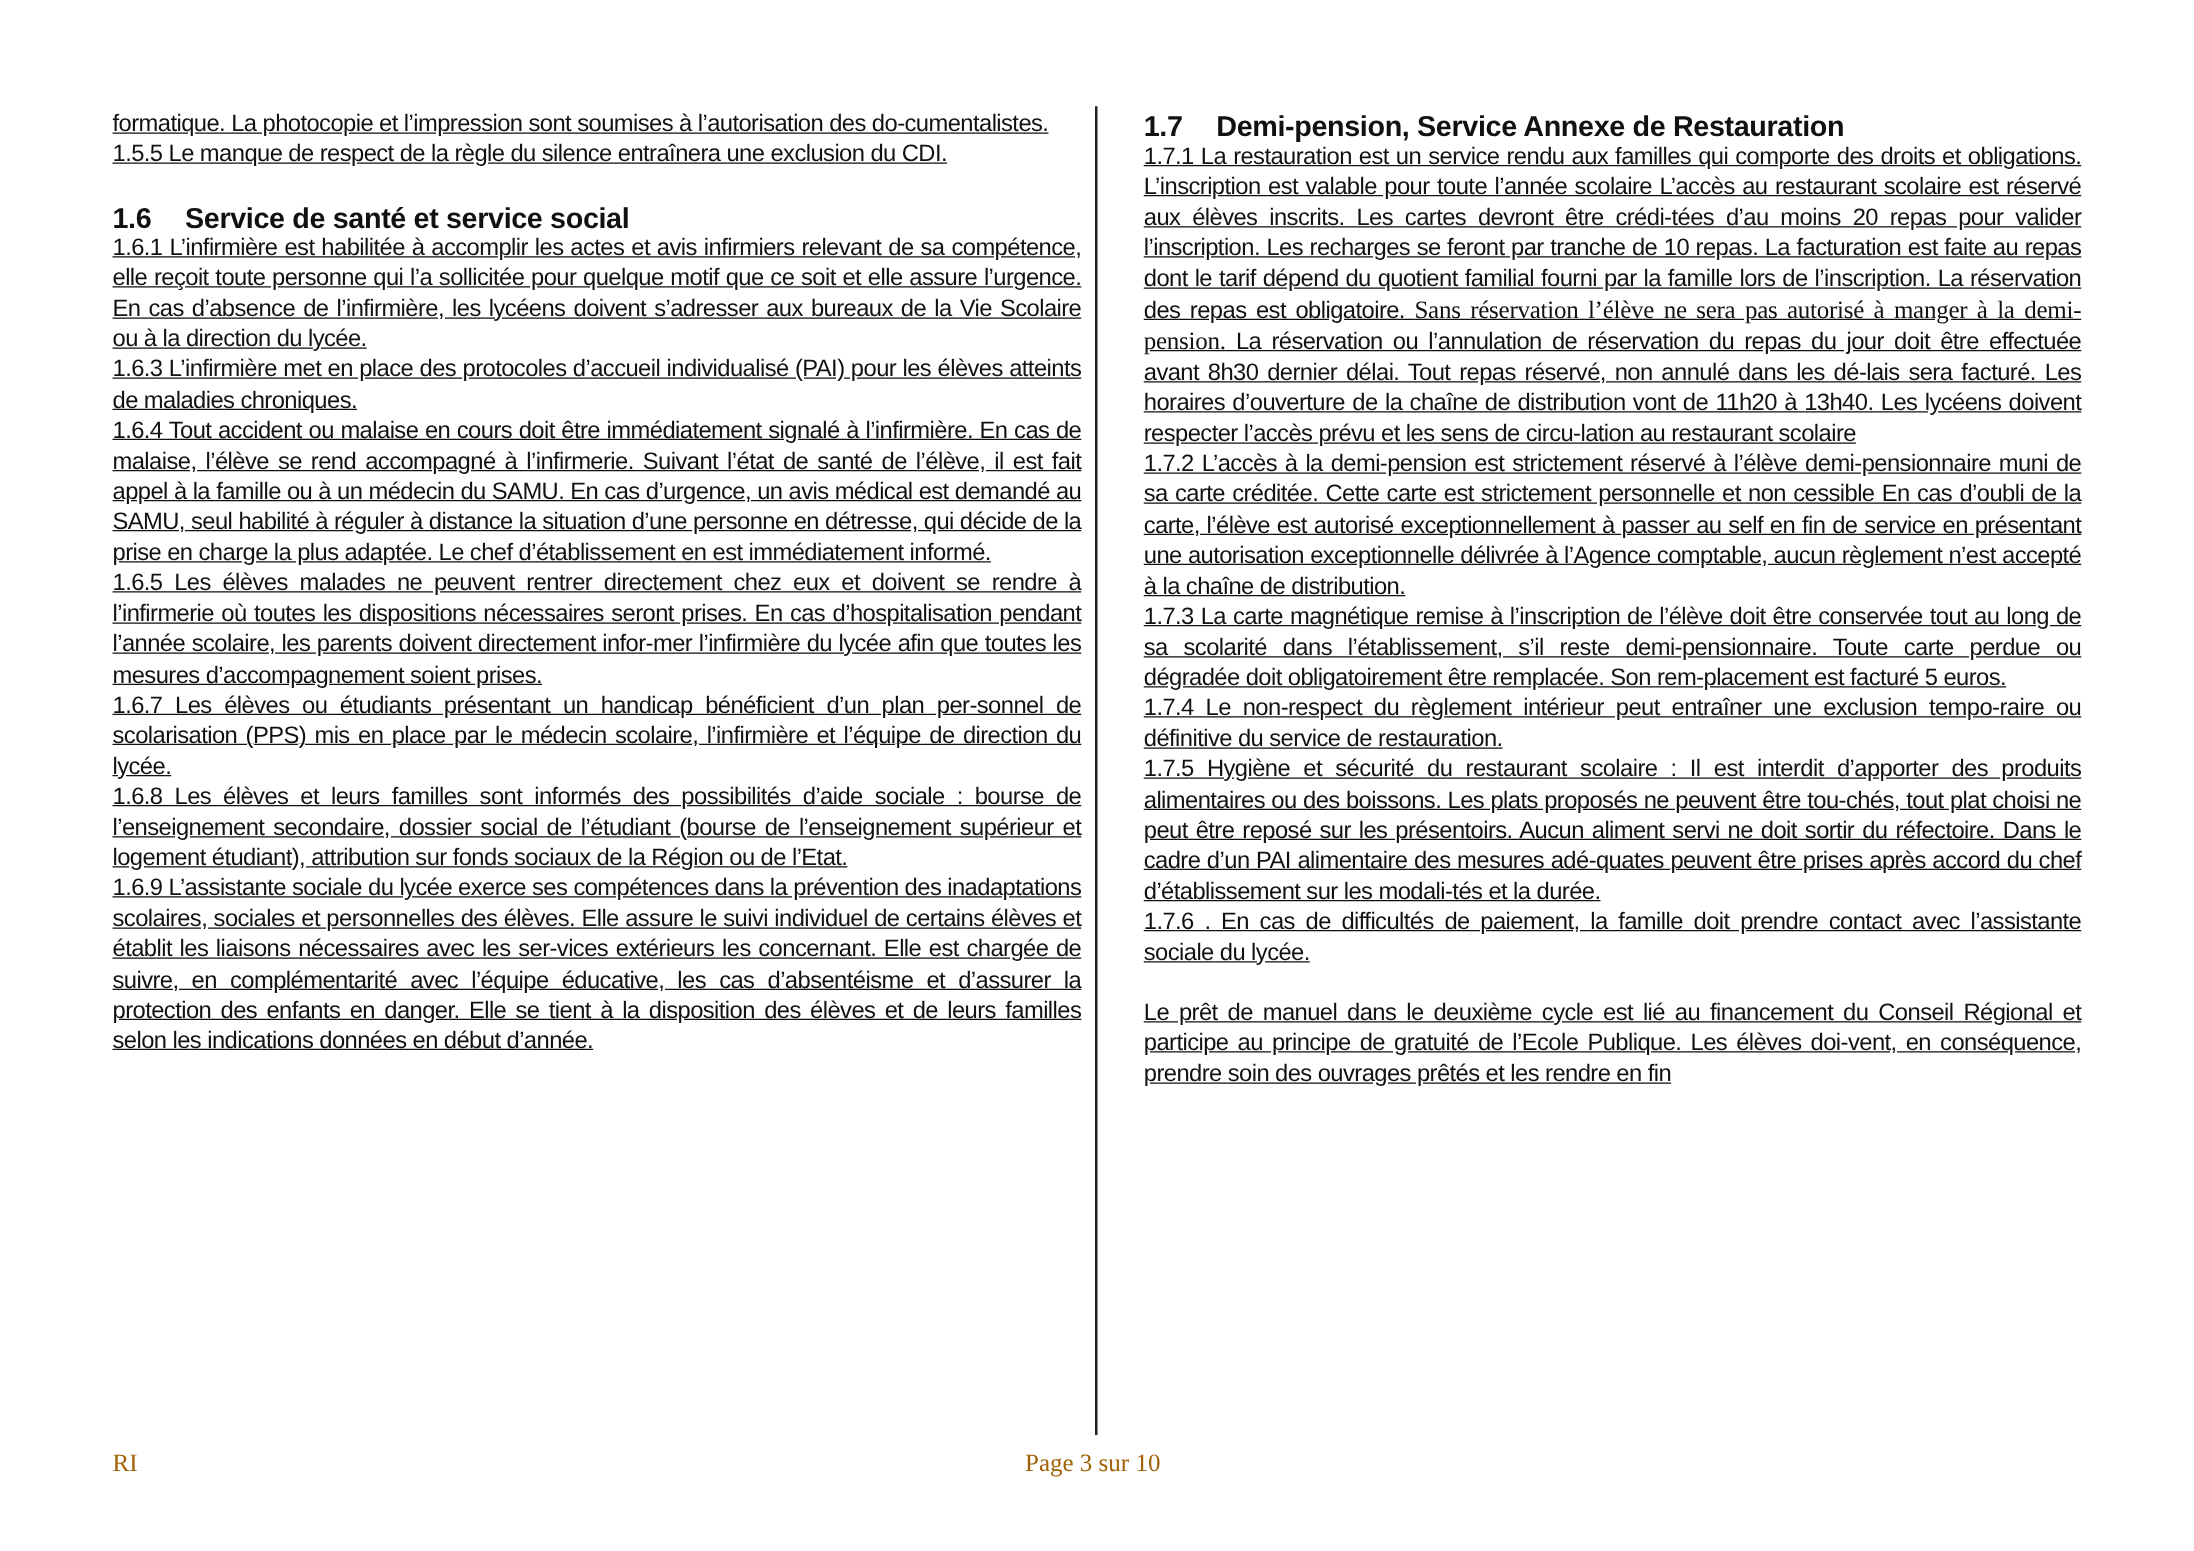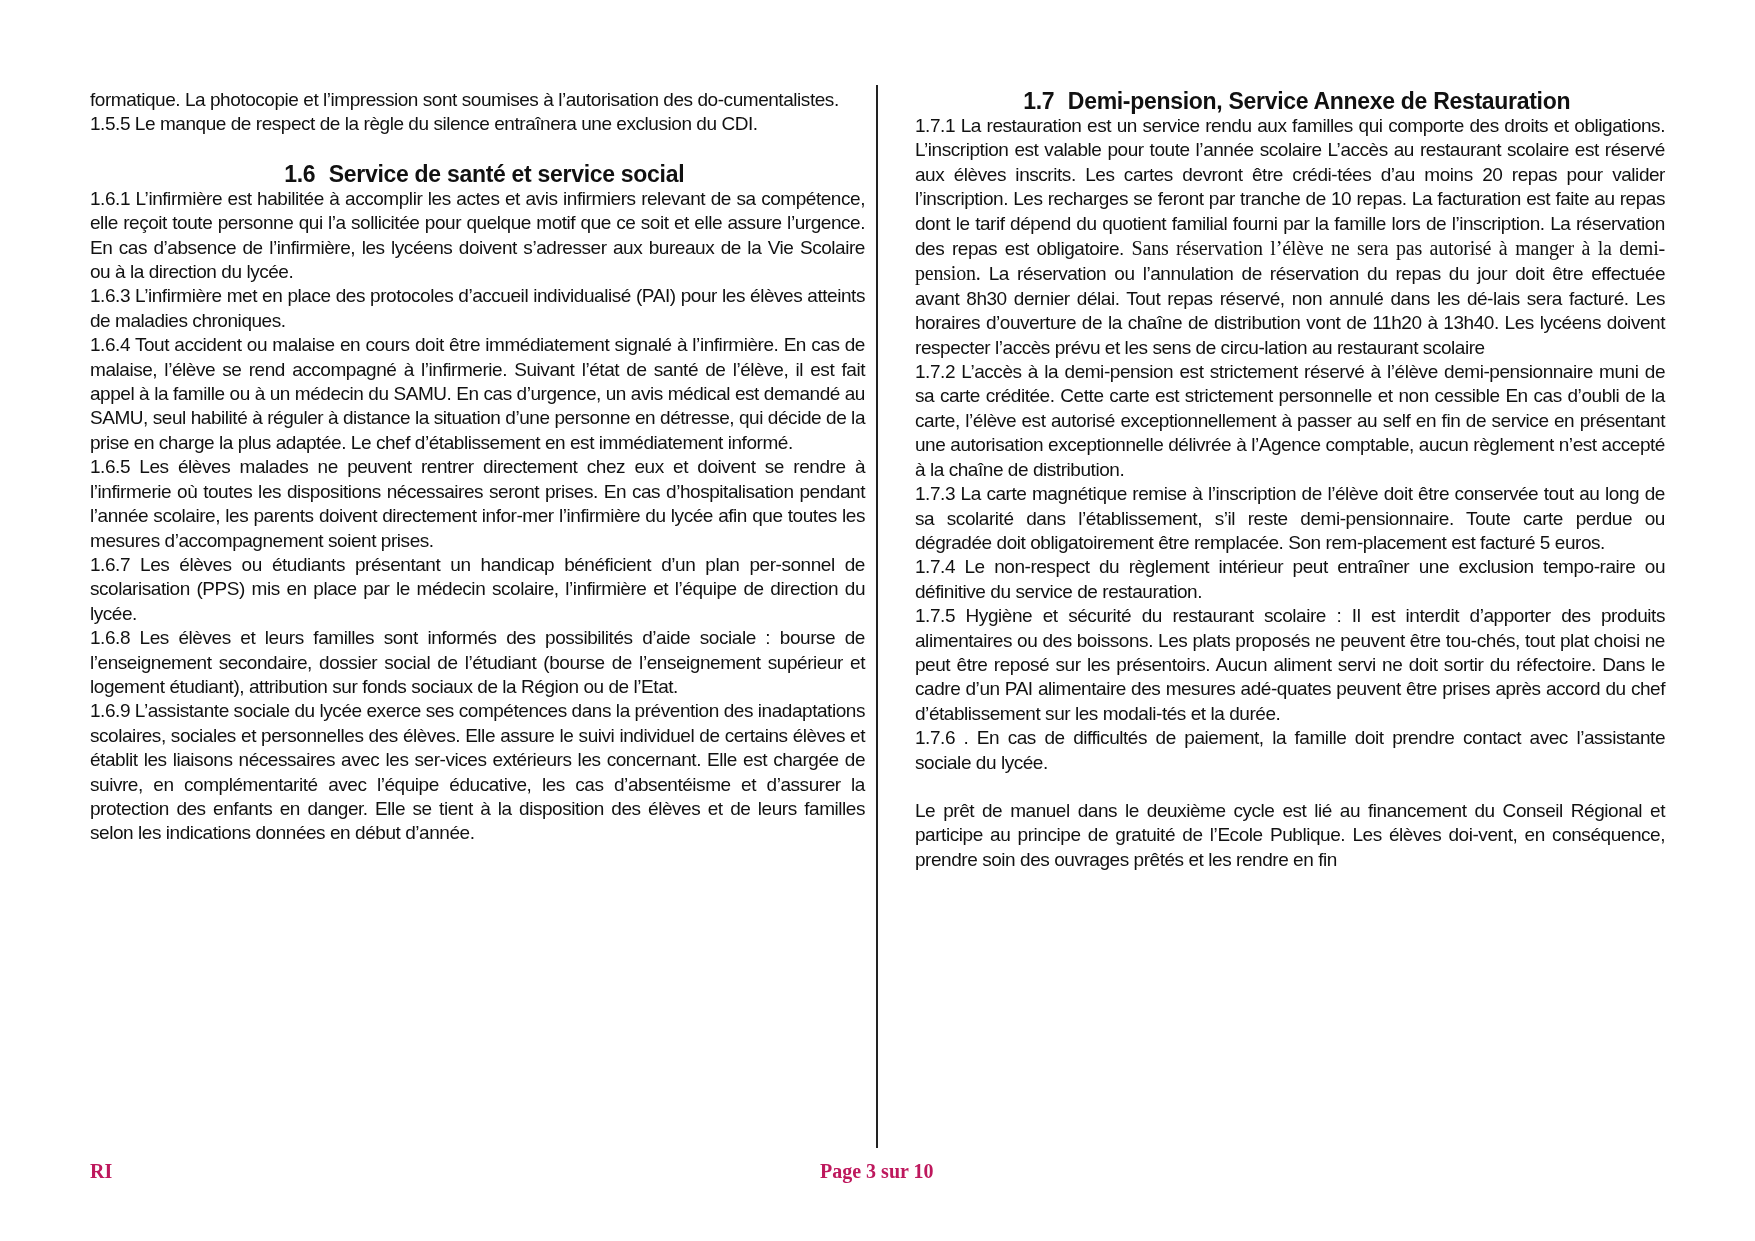--- a/index.html
+++ b/index.html
@@ -7,29 +7,29 @@
   .col {
     position: absolute; top: 88px;
     font-family: "Liberation Sans", sans-serif;
     font-size: 19px; line-height: 24.4px;
     text-align: justify; hyphens: manual;
     letter-spacing: -0.45px; word-spacing: 0px;
   }
   .col-left { left: 90px; width: 775px; }
   .col-right { left: 915px; width: 750px; }
   .divider { position: absolute; left: 876px; top: 85px; width: 2px; height: 1063px; background: #222; }
-  .para { margin: 0; }
+  .para { margin: 0; text-decoration: underline; }
   .heading {
     margin: 0; font-weight: bold; font-size: 23px; line-height: 26px;
-    letter-spacing: -0.3px; text-align: center;
+    letter-spacing: -0.3px; text-align: left;
   }
   .heading .num { display: inline-block; width: 58px; }
   .gap { height: 24px; }
   .serif { font-family: "Liberation Serif", serif; font-size: 20px; letter-spacing: -0.2px; }
-  .footer { position: absolute; top: 1160px; font-family: "Liberation Serif", serif; font-size: 20px; color: #be185d; font-weight: bold; }
+  .footer { position: absolute; top: 1160px; font-family: "Liberation Serif", serif; font-size: 20px; color: #a16207; }
   .footer-left { left: 90px; }
   .footer-center { left: 820px; }
 </style>
 </head>
 <body>
 
 <div class="col col-left">
   <p class="para">formatique. La photocopie et l’impression sont soumises à l’autorisation des do-cumentalistes.</p>
   <p class="para">1.5.5  Le manque de respect de la règle du silence entraînera une exclusion du CDI.</p>
   <div class="gap"></div>

